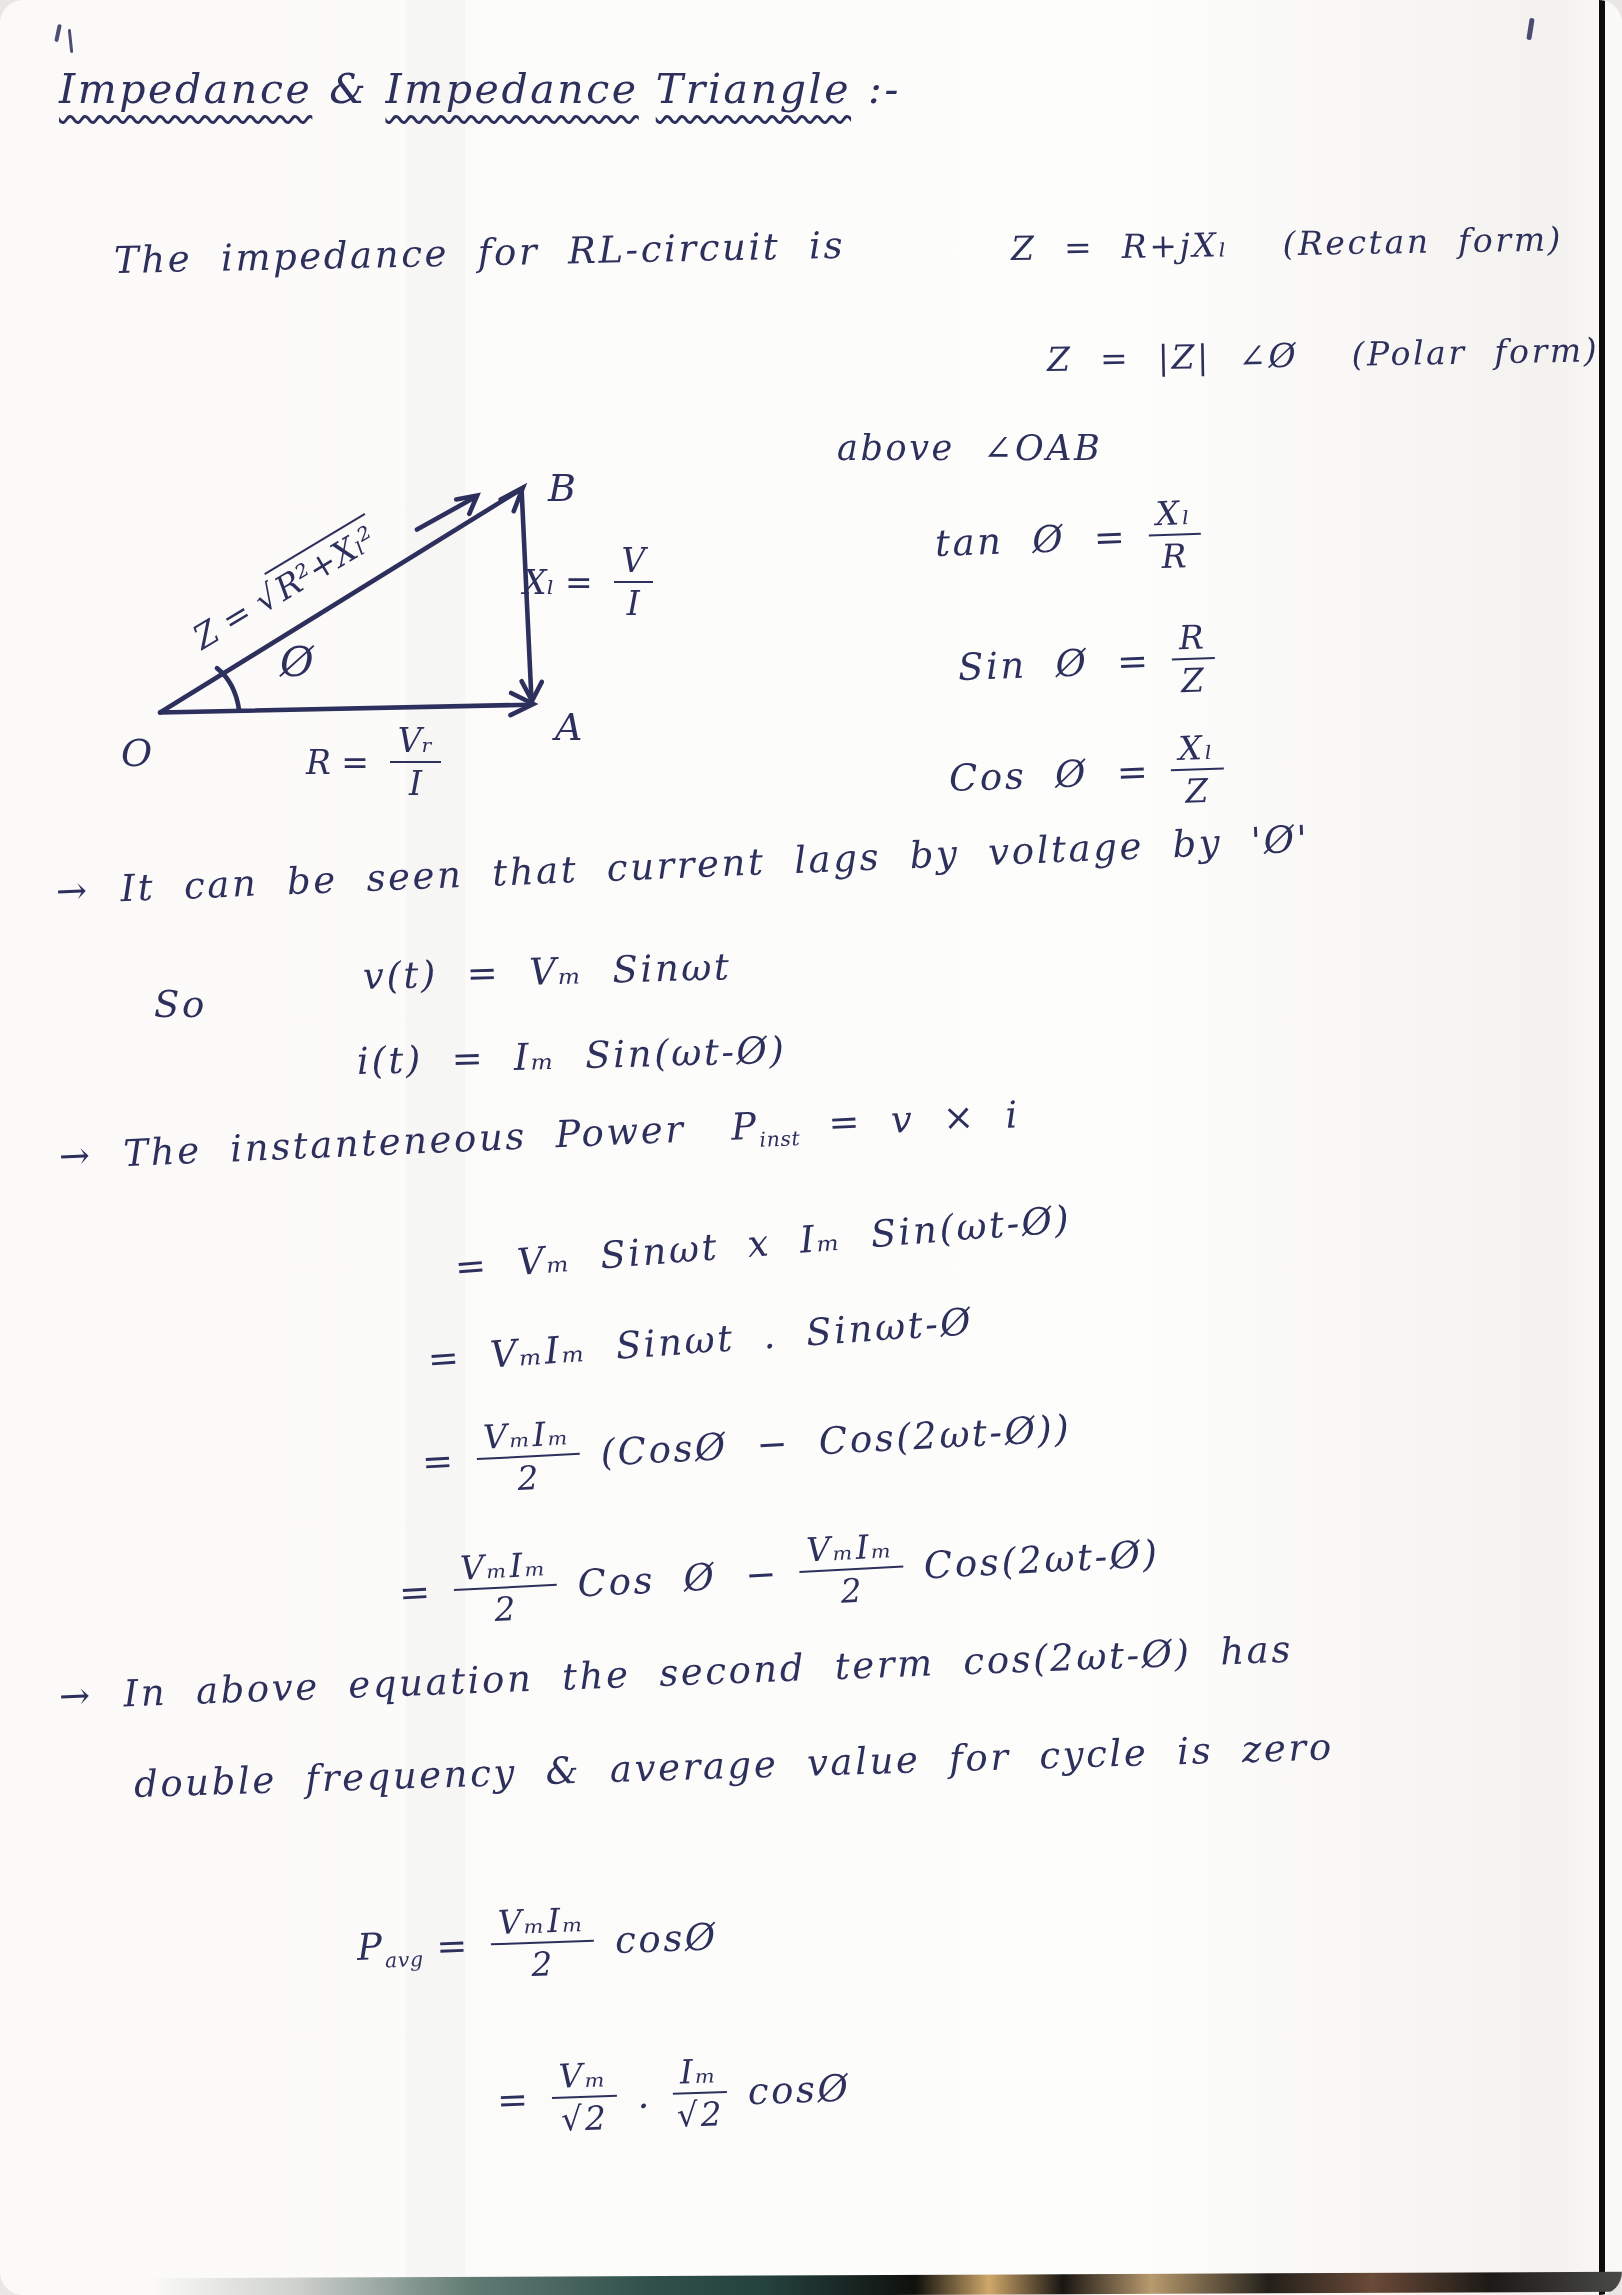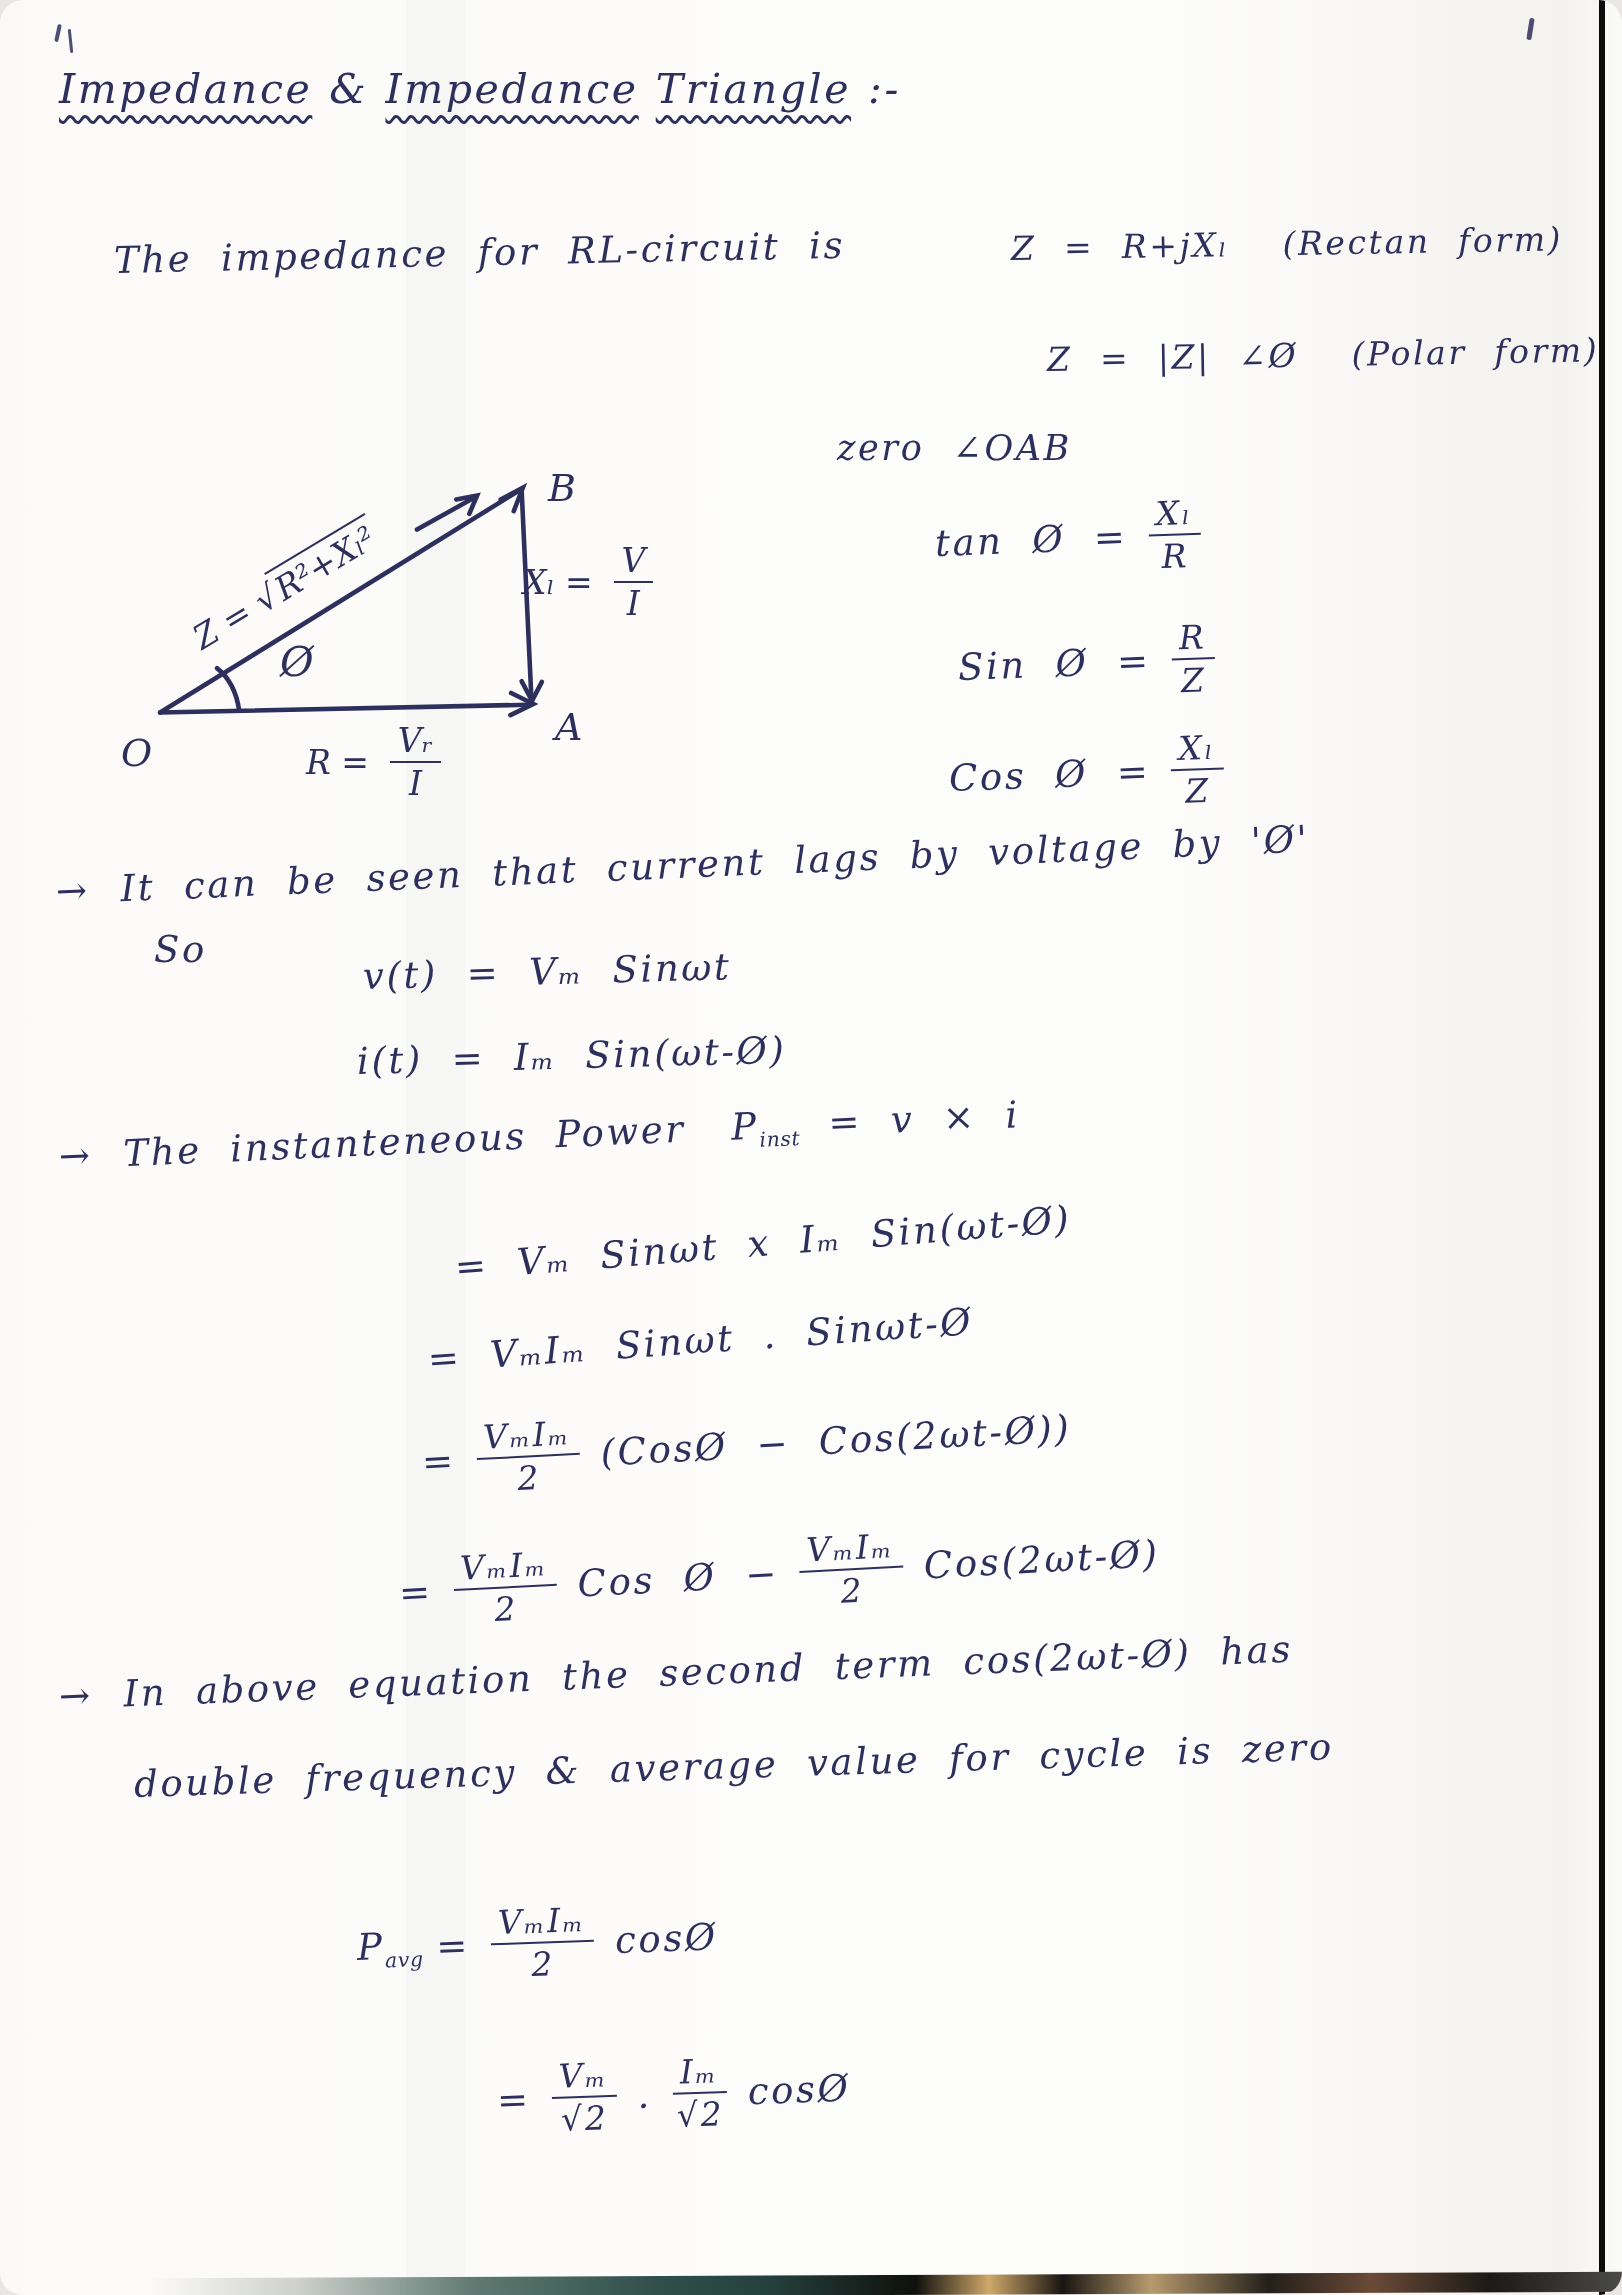--- a/index.html
+++ b/index.html
@@ -119,21 +119,21 @@
   </div>
 
   <div class="diagram-label rel" style="left:306px; top:723px; font-size:33px;">
     <span>R =</span>
     <span class="frac">
       <span class="num">Vᵣ</span>
       <span class="den">I</span>
     </span>
   </div>
 
-  <div class="line" style="left:837px; top:428px; font-size:35px;">zero ∠OAB</div>
+  <div class="line" style="left:837px; top:428px; font-size:35px;">above ∠OAB</div>
 
   <div class="line rel" style="left:935px; top:504px; transform:rotate(-2deg);">
     <span>tan Ø =</span>
     <span class="frac">
       <span class="num">Xₗ</span>
       <span class="den">R</span>
     </span>
   </div>
 
   <div class="line rel" style="left:958px; top:628px; transform:rotate(-2deg);">
@@ -149,21 +149,21 @@
     <span class="frac">
       <span class="num">Xₗ</span>
       <span class="den">Z</span>
     </span>
   </div>
 
   <div class="line" style="left:56px; top:870px; transform:rotate(-2.4deg);">
     <span class="arrow">→</span><span>It can be seen that current lags by voltage by 'Ø'</span>
   </div>
 
-  <div class="line" style="left:154px; top:928px;">So</div>
+  <div class="line" style="left:154px; top:983px;">So</div>
   <div class="line" style="left:363px; top:955px; transform:rotate(-1.5deg);">v(t) = Vₘ Sinωt</div>
   <div class="line" style="left:357px; top:1040px; transform:rotate(-1.5deg);">i(t) = Iₘ Sin(ωt-Ø)</div>
 
   <div class="line" style="left:59px; top:1135px; transform:rotate(-2.5deg);">
     <span class="arrow">→</span><span>The instanteneous Power</span><span style="margin-left:46px;"><span>P</span><sub class="hand">inst</sub> <span>= v × i</span></span>
   </div>
 
   <div class="line" style="left:455px; top:1246px; transform:rotate(-4.5deg);">= Vₘ Sinωt x Iₘ Sin(ωt-Ø)</div>
   <div class="line" style="left:428px; top:1338px; transform:rotate(-4deg);">= VₘIₘ Sinωt . Sinωt-Ø</div>
 

